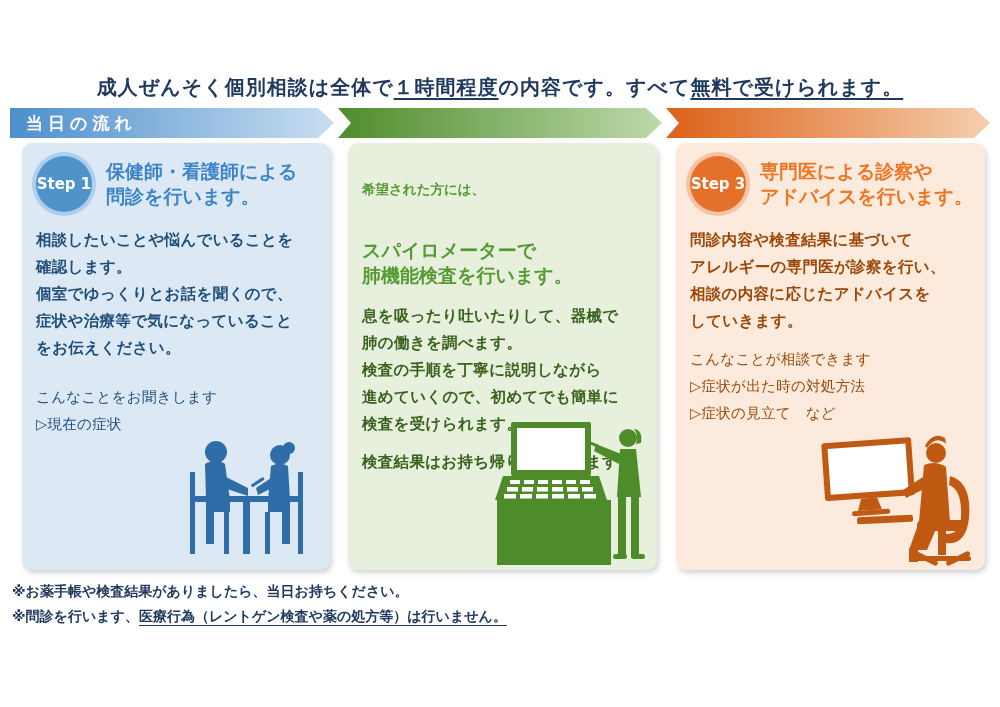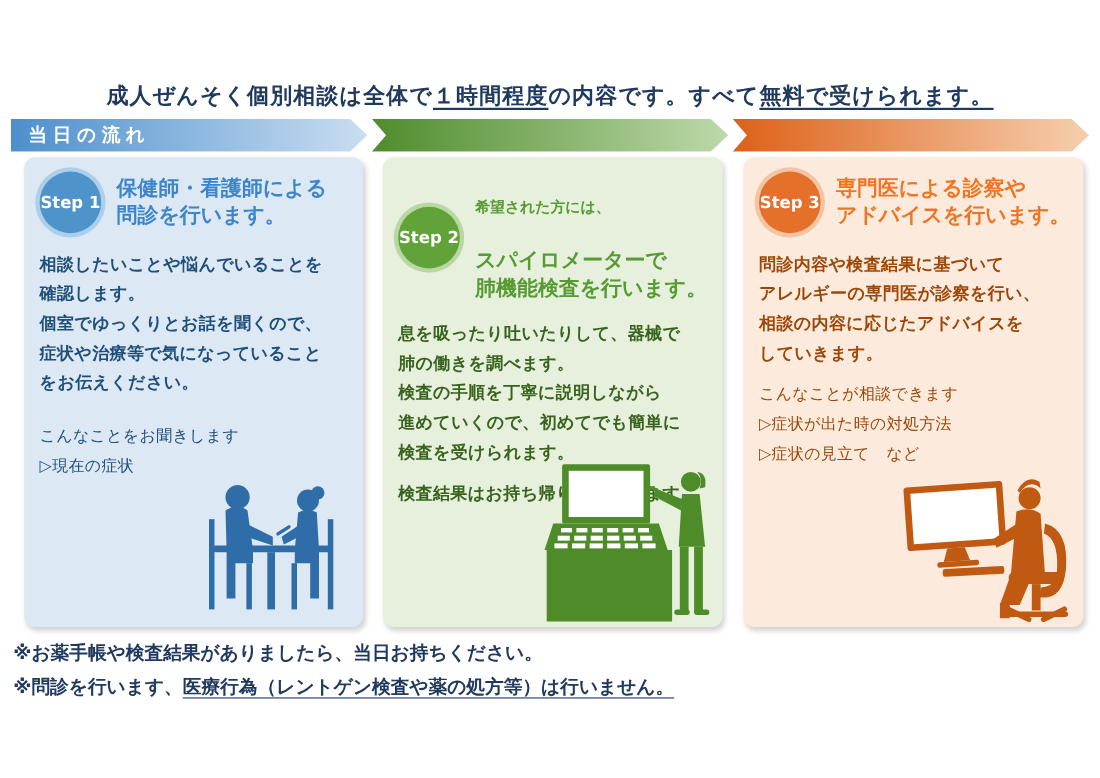--- a/index.html
+++ b/index.html
@@ -31,35 +31,35 @@
   #panel-2 { left:348px; width:309px; }
   #panel-3 { left:676px; width:309px; }
   .panel-head { display:flex; align-items:center; gap:14px; padding:13px 8px 0 14px; }
   .badge {
     flex:0 0 auto; width:56px; height:56px; border-radius:50%;
     background:var(--accent); box-shadow:0 0 0 4px var(--ring);
     color:#fff; font-weight:bold; font-size:15px;
     display:flex; align-items:center; justify-content:center; white-space:nowrap;
   }
   .step-heading { color:var(--heading); font-weight:bold; font-size:19px; line-height:1.32; white-space:pre-line; }
-  .heading-small { display:block; font-size:13.5px; margin-bottom:1px; }
+  .heading-small { display:block; font-size:13.5px; margin-bottom:14px; }
   .step-body, .step-body2 {
     margin:15px 12px 0 14px; font-size:15.5px; font-weight:600; line-height:1.74;
     color:var(--ink); white-space:pre-line; letter-spacing:0.3px;
   }
   .step-body2 { margin-top:11px; }
   .u-ink { text-underline-offset:3px; }
   .sub { margin:22px 0 0 14px; color:var(--ink); font-size:14.5px; font-weight:normal; line-height:1.85; letter-spacing:0.3px; }
   #panel-3 .sub { margin-top:11px; }
   .illus { position:absolute; color:var(--illus); }
   #illus-1 { right:1px;  bottom:4px; }
   #illus-2 { right:12px; bottom:3px; }
   #illus-3 { right:2px;  bottom:4px; }
   
-  .notes { position:absolute; left:12px; top:579px; color:#20395f; font-size:17px; font-weight:600; line-height:1.8; }
+  .notes { position:absolute; left:12px; top:579px; color:#20395f; font-size:14px; font-weight:600; line-height:1.8; }
   .notes .u { text-decoration:underline; text-underline-offset:4px; }
 </style>
 </head>
 <body>
 
 <div class="title"><span>成人ぜんそく個別相談は全体で</span><span class="u">１時間程度</span><span>の内容です。すべて</span><span class="u">無料で受けられます。</span></div>
 
 <div class="flow">
   <div class="arrow arrow-tip" style="background: linear-gradient(to right, rgb(77, 143, 204), rgb(201, 222, 241));">
     <span class="flow-label">当日の流れ</span>
@@ -100,21 +100,20 @@
       <path d="M107,40 Q116,35 124,40 L126,74 L104,74 Z"></path>
       <path d="M110,50 L92,62 L94,69 L112,60 Z"></path>
       <rect x="86" y="55" width="15" height="3" rx="1.5" transform="rotate(-33 93 56)"></rect>
       <path d="M104,74 L126,74 L126,118 L118,118 L118,86 L104,86 Z"></path>
     </g>
   </svg>
 </div>
 
 <div class="panel" id="panel-2" style="--accent: #61a339; --ring: #bad7a3; --panel-bg: #e7f0dd; --heading: #569a32; --ink: #38621d; --illus: #4e8c2a;">
   <div class="panel-head">
-    <div class="badge">Step 2</div>
     <div class="step-heading">
       <span class="heading-small">希望された方には、</span>
       <span>スパイロメーターで
 肺機能検査を行います。</span>
     </div>
   </div>
   <div class="step-body"><span>息を吸ったり吐いたりして、器械で
 肺の働きを調べます。
 検査の手順を丁寧に説明しながら
 進めていくので、</span><span class="u-ink">初めてでも簡単に</span><span>

